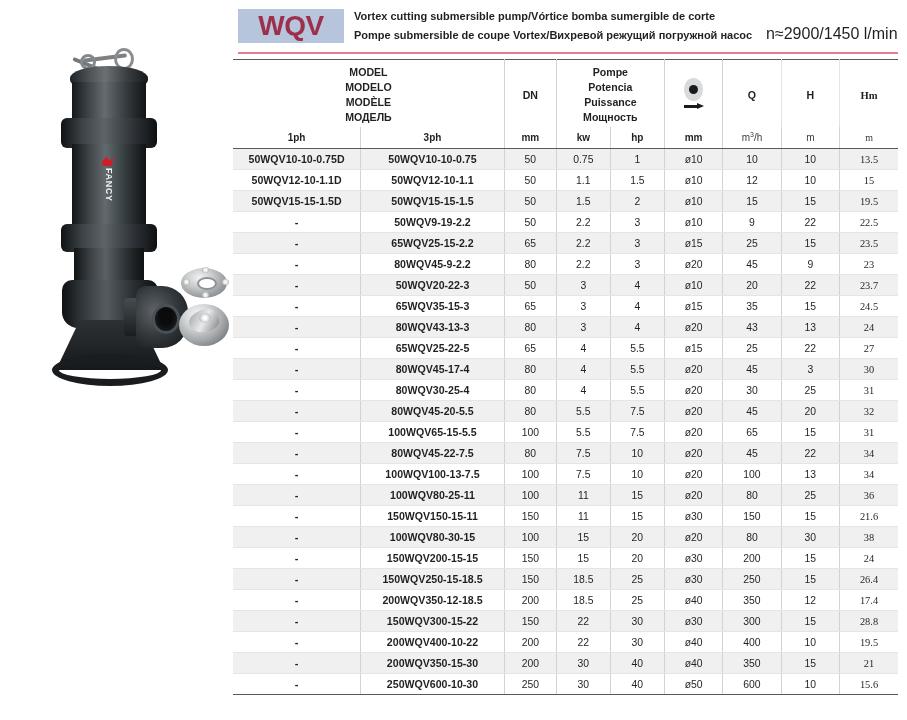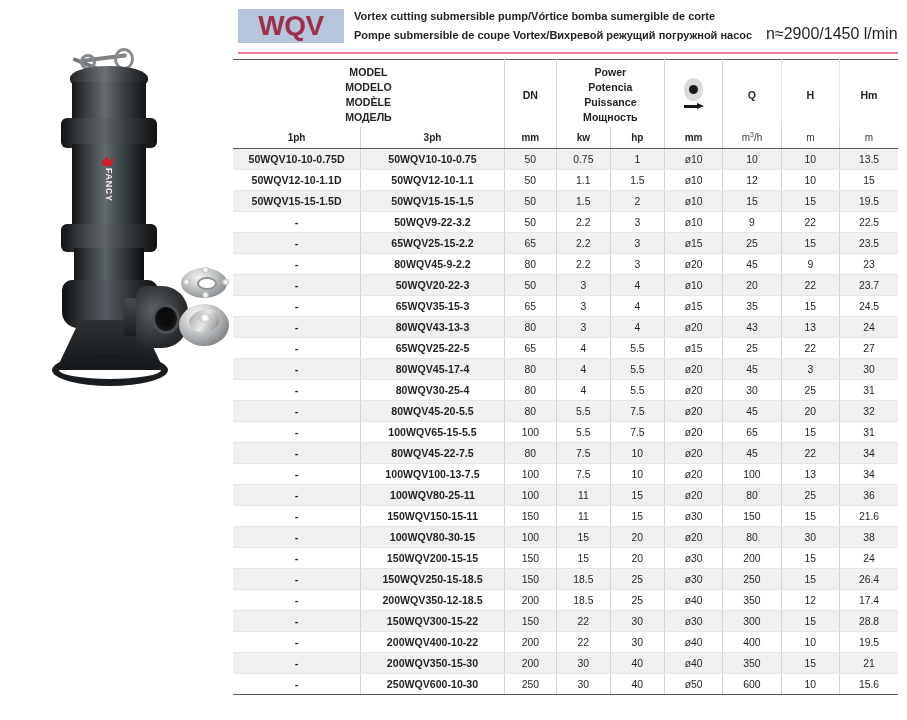--- a/index.html
+++ b/index.html
@@ -311,21 +311,21 @@
     border-top: 1.6px solid #58595b;
     border-bottom: none;
   }
   th, td {
     border-right: 1px solid #d2d3d4;
     text-align: center;
     vertical-align: middle;
     color: #231f20;
     font-family: "Liberation Sans", sans-serif;
   }
-  th:last-child, td:last-child { border-right: none; }
+  th:last-child, td:last-child { border-right: none; font-family: Liberation Serif, serif; }
 
   
   .grp-label {
     font-size: 10.6px;
     font-weight: bold;
     line-height: 1.42;
     padding: 5px 2px 2px;
     height: 62px;
   }
   .grp-label .ml { display: block; }
@@ -503,21 +503,21 @@
       <thead>
         <tr class="head-main">
           <th class="grp-label" colspan="2">
             <span class="ml">MODEL</span>
             <span class="ml">MODELO</span>
             <span class="ml">MODÈLE</span>
             <span class="ml">МОДЕЛЬ</span>
           </th>
           <th class="grp-label" rowspan="1">DN</th>
           <th class="grp-label" colspan="2">
-            <span class="ml">Power</span>
+            <span class="ml">Pompe</span>
             <span class="ml">Potencia</span>
             <span class="ml">Puissance</span>
             <span class="ml">Мощность</span>
           </th>
           <th class="grp-label pictogram-cell">
             <span id="solids-icon">
               <span id="solids-oval">
                 <span id="solids-dot"></span>
               </span>
               <span id="solids-arrow">
@@ -573,21 +573,21 @@
             <td>50</td>
             <td>1.5</td>
             <td>2</td>
             <td>ø10</td>
             <td>15</td>
             <td>15</td>
             <td>19.5</td>
           </tr>
           <tr>
             <td class="dash-cell">-</td>
-            <td class="model-cell">50WQV9-22-3.2</td>
+            <td class="model-cell">50WQV9-19-2.2</td>
             <td>50</td>
             <td>2.2</td>
             <td>3</td>
             <td>ø10</td>
             <td>9</td>
             <td>22</td>
             <td>22.5</td>
           </tr>
           <tr class="stripe">
             <td class="dash-cell">-</td>

